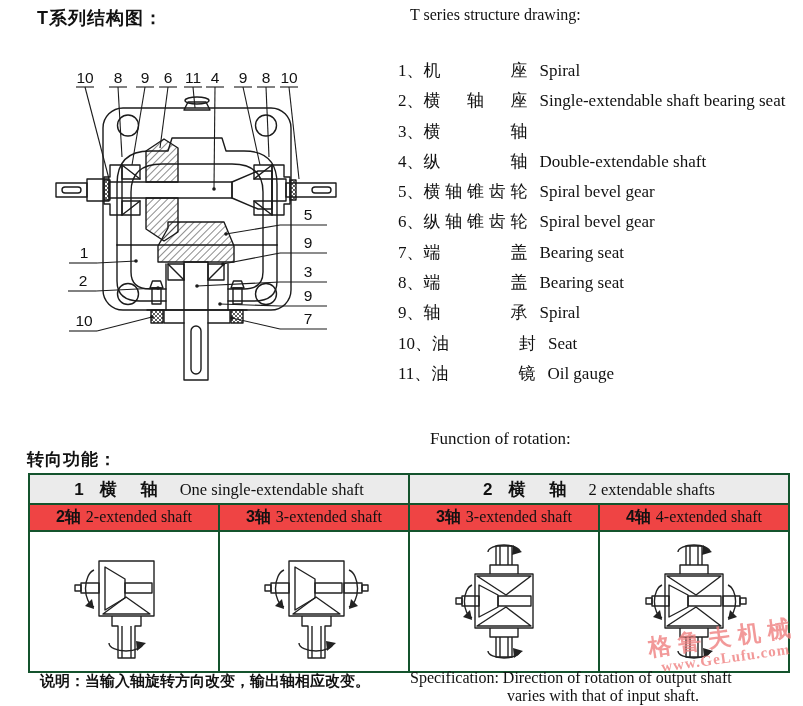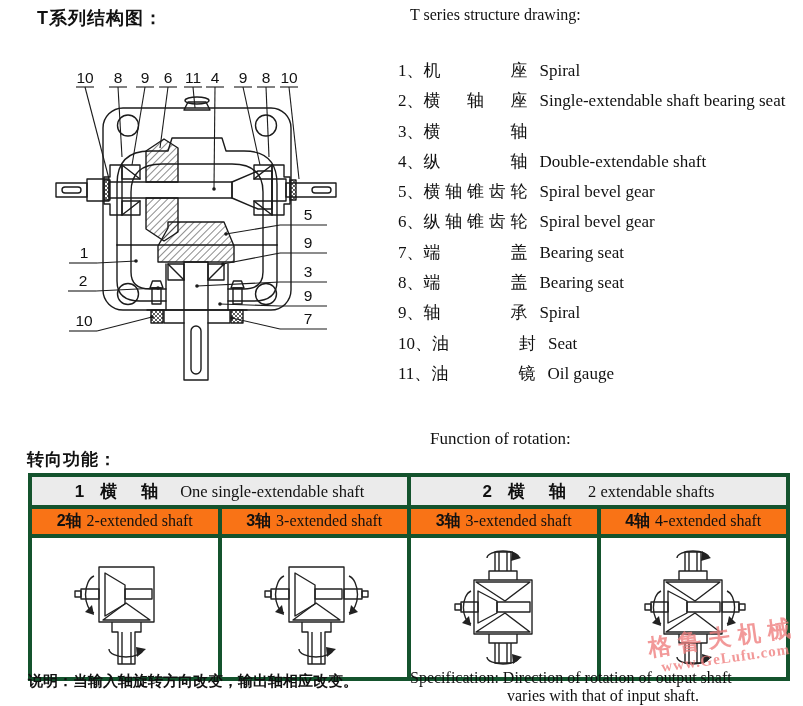--- a/index.html
+++ b/index.html
@@ -21,32 +21,32 @@
   .pen{margin-left:12px;white-space:nowrap;}
 
   
   .drawing{left:18px;top:58px;width:375px;height:378px;}
   svg text{font-family:"Liberation Sans",sans-serif;font-size:15.5px;fill:#111;}
 
   
   .rot-zh{left:27px;top:448px;font-size:17px;font-weight:bold;letter-spacing:1px;}
   .rot-en{left:430px;top:429px;font-size:17px;}
   table.rot{position:absolute;left:28px;top:473px;width:762px;border-collapse:collapse;table-layout:fixed;}
-  table.rot td{border:4px solid #14532d;text-align:center;vertical-align:middle;padding:0;}
+  table.rot td{border:2px solid #14532d;text-align:center;vertical-align:middle;padding:0;}
   td.hdr{background:#ebebeb;height:28px;}
-  td.sub{background:#f97316;height:25px;}
+  td.sub{background:#ef4444;height:25px;}
   td.cell{height:139px;background:#fff;}
   .g-num{font-family:"Liberation Sans",sans-serif;font-weight:bold;font-size:17px;margin-right:16px;}
   .g-zh{font-family:"Liberation Sans",sans-serif;font-weight:bold;font-size:17px;letter-spacing:24px;margin-right:-12px;}
   .g-en{font-size:16.5px;margin-left:10px;}
   .c-zh{font-family:"Liberation Sans",sans-serif;font-weight:bold;font-size:16px;}
   .c-en{font-size:16px;margin-left:5px;}
   .icon{display:block;margin:4px auto 0 auto;}
 
-  .note-zh{left:28px;top:672px;font-size:15px;font-weight:bold;}
+  .note-zh{left:40px;top:672px;font-size:15px;font-weight:bold;}
   .note-en{left:410px;top:669px;width:386px;font-size:16px;line-height:17.5px;}
   .note-en .l2{text-align:center;}
 
   .watermark{
     left:634px;top:626px;width:180px;text-align:center;z-index:6;
     transform:rotate(-8deg);pointer-events:none;
     font-family:"Liberation Serif",serif;font-weight:bold;
   }
   .wm1{font-size:23px;letter-spacing:7px;line-height:24px;}
   .wm2{font-size:15px;letter-spacing:1px;line-height:16px;}

